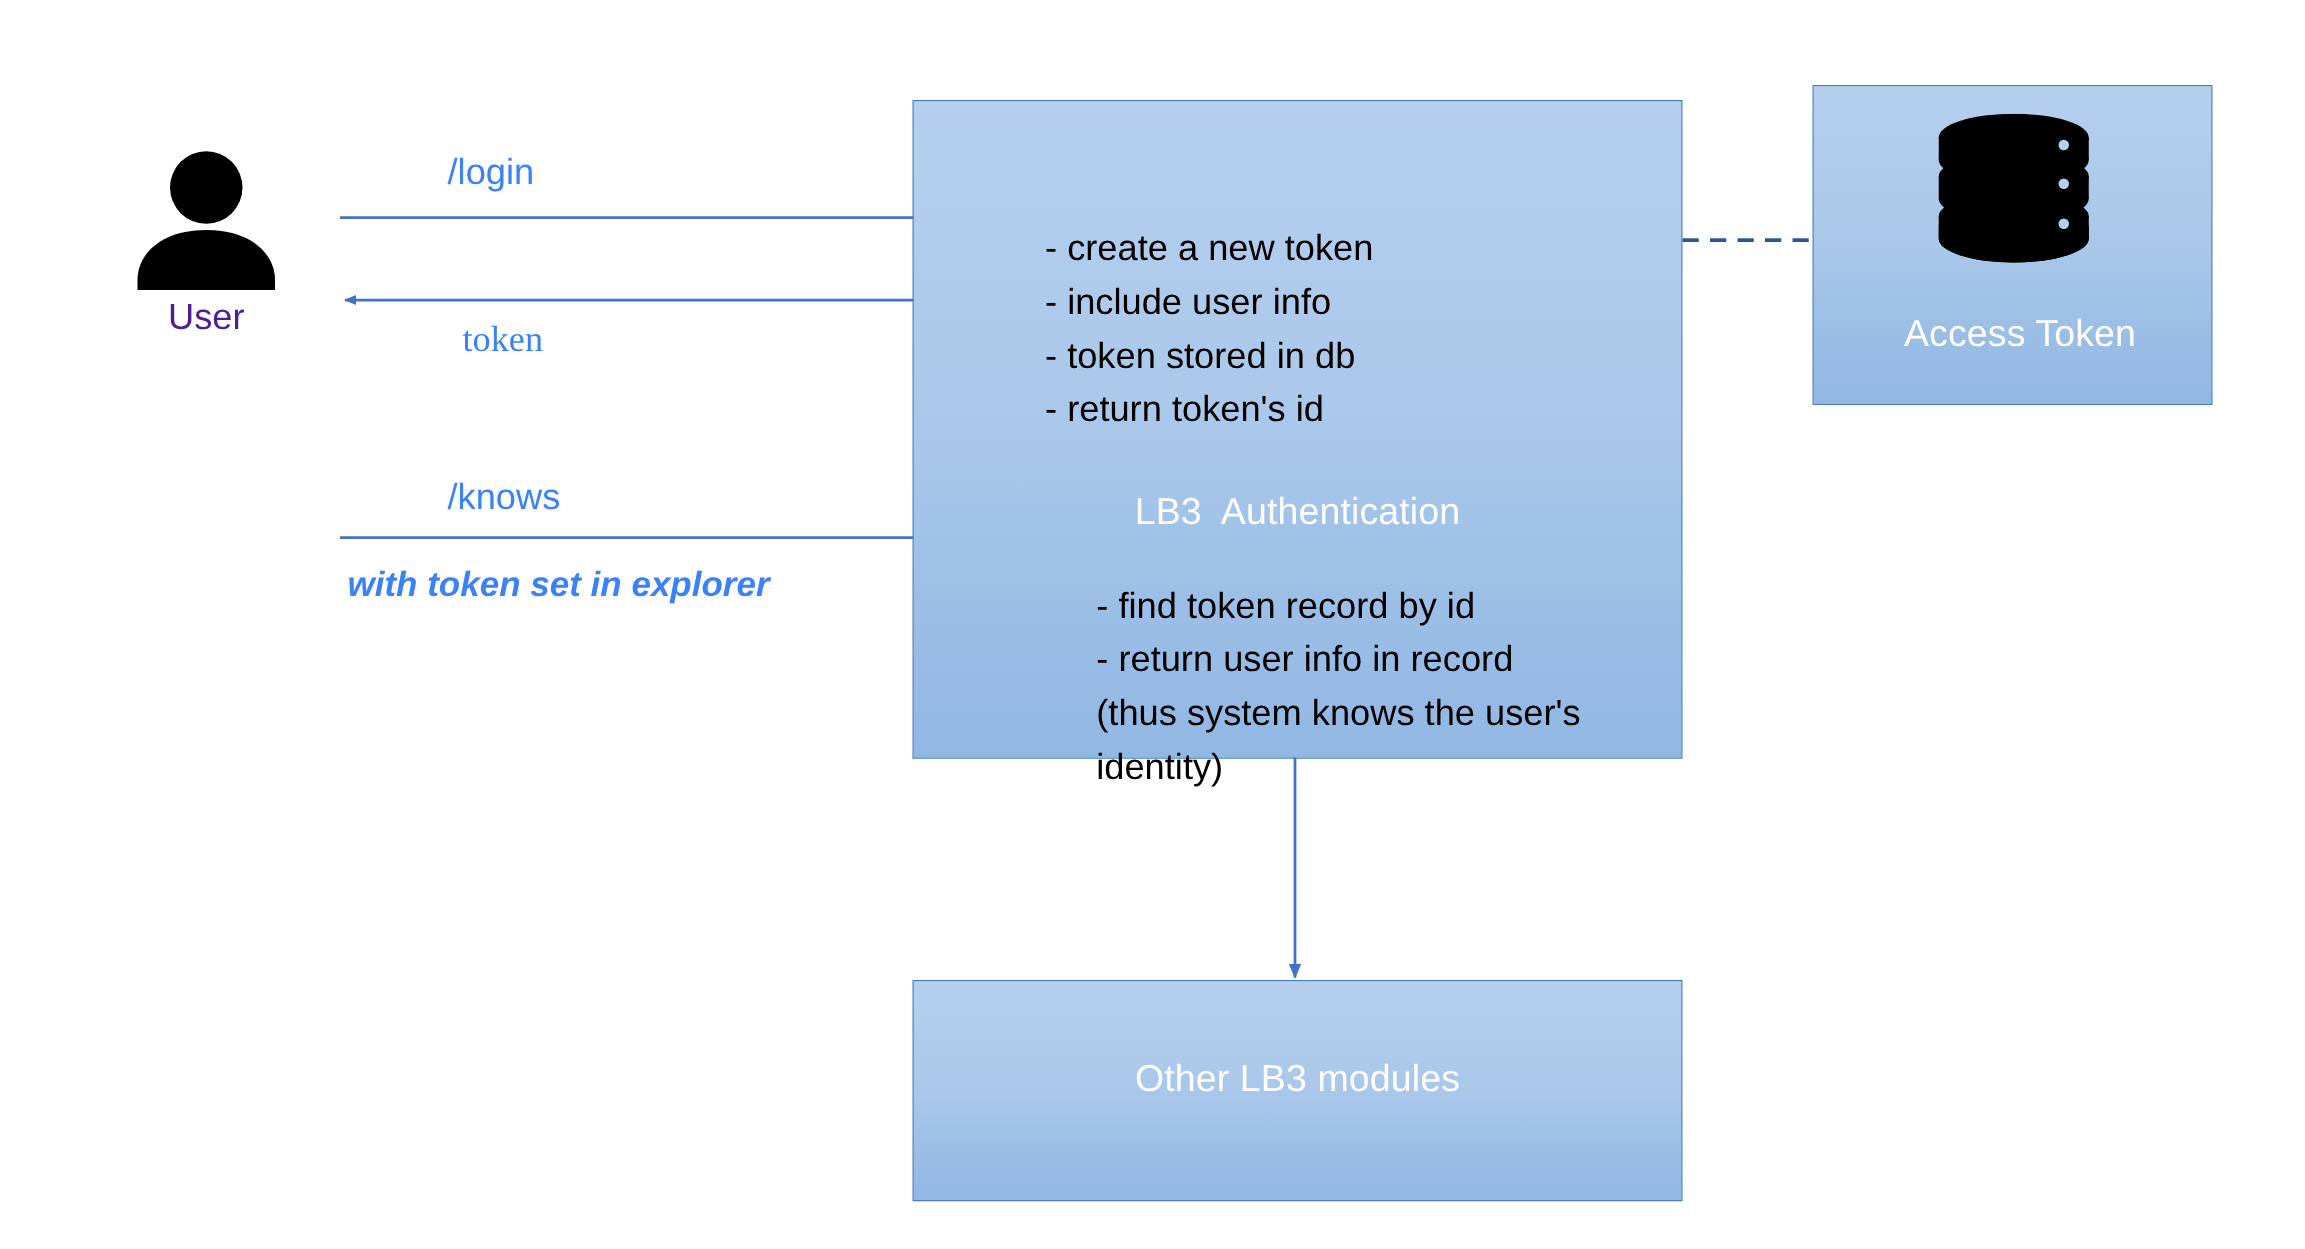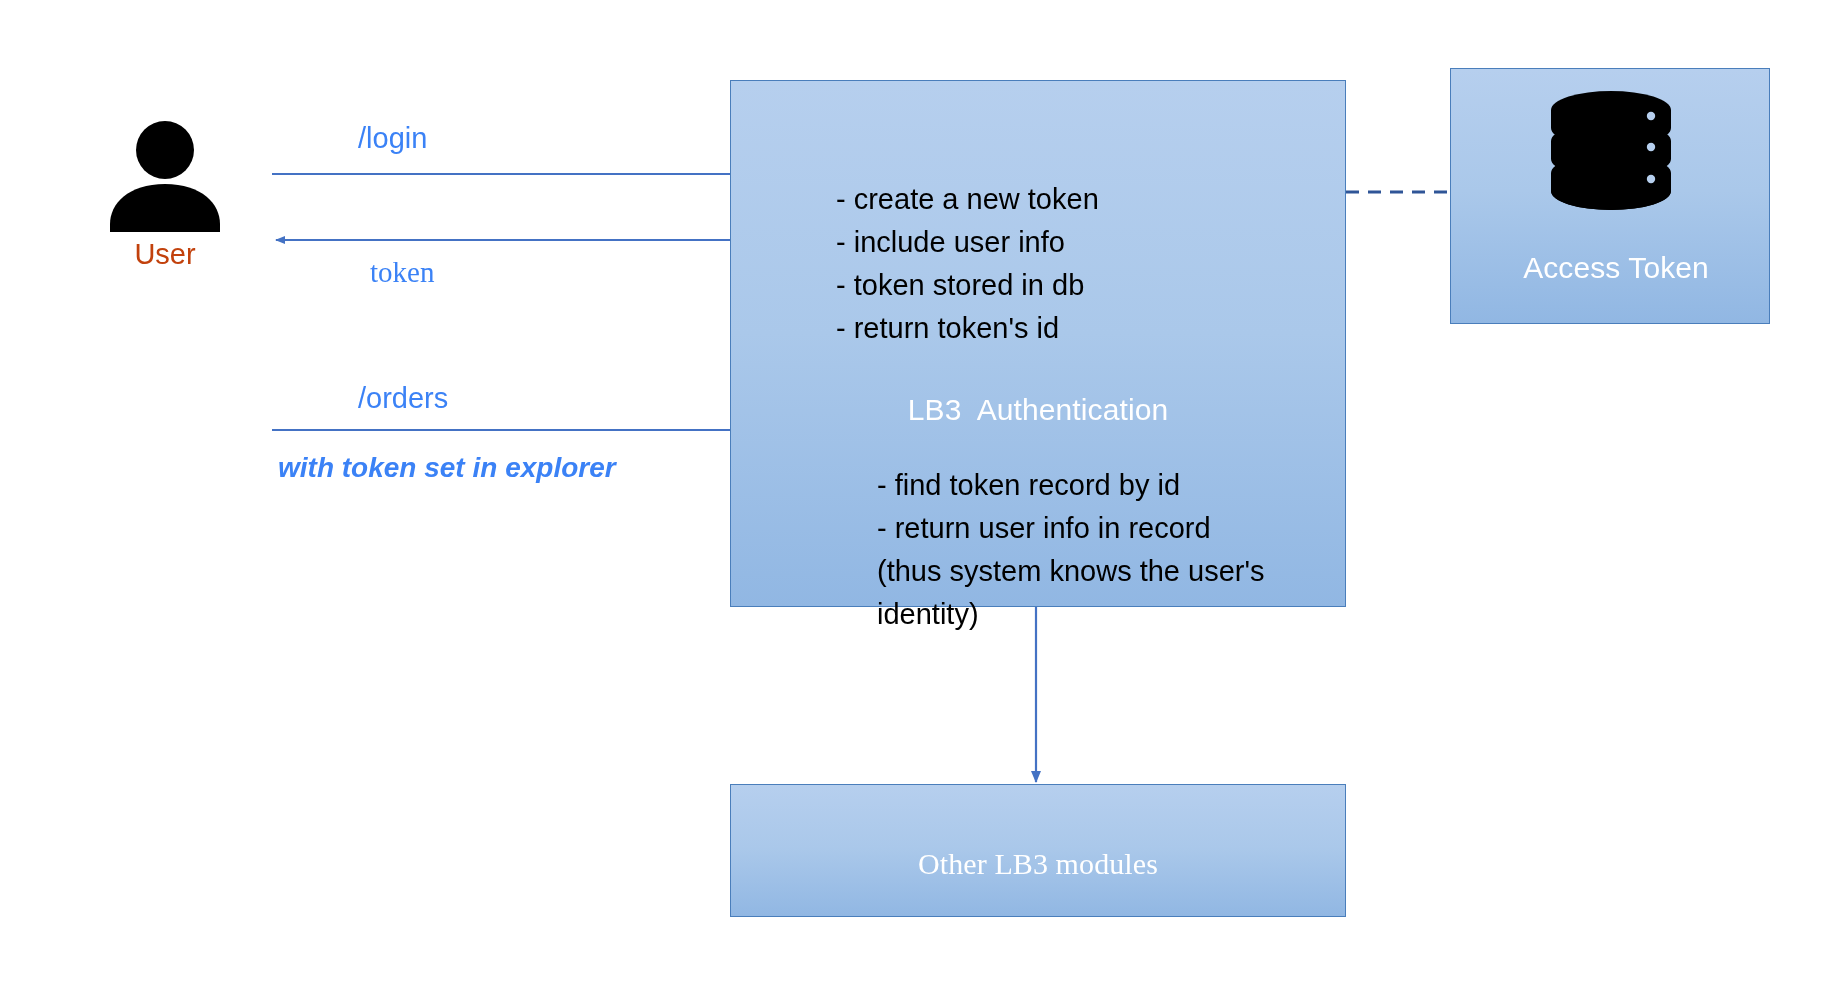--- a/index.html
+++ b/index.html
@@ -69,22 +69,21 @@
   #token-caption {
     top: 182px;
     padding-left: 12px;
   }
 
   
   #modules-box {
     left: 730px;
     top: 784px;
     width: 616px;
-    height: 133px;
-    font-family: Liberation Serif, serif;
+    height: 177px;
   }
   #modules-caption {
     top: 62px;
   }
 
   
   #user-actor {
     position: absolute;
     left: 100px;
     top: 120px;
@@ -98,21 +97,21 @@
     width: 130px;
     height: 112px;
   }
   #user-label {
     position: absolute;
     left: -10px;
     top: 118px;
     width: 150px;
     text-align: center;
     font-size: 29px;
-    color: #c2410c;
+    color: #4c1d95;
     white-space: pre;
   }
 
   
   #db-icon {
     position: absolute;
     left: 90px;
     top: 22px;
     width: 140px;
     height: 126px;
@@ -182,21 +181,21 @@
 
     <line x1="272" y1="430" x2="790" y2="430" stroke="#4472c4" stroke-width="2.2" marker-end="url(#arrow-right)"></line>
 
     <line x1="1036" y1="596" x2="1036" y2="782" stroke="#4472c4" stroke-width="2.2" marker-end="url(#arrow-down)"></line>
 
     <line x1="1346" y1="192" x2="1450" y2="192" stroke="#2f5597" stroke-width="3" stroke-dasharray="13 9"></line>
   </svg>
 
   <div class="edge-label" id="label-login">/login</div>
   <div class="edge-label" id="label-token">token</div>
-  <div class="edge-label" id="label-orders">/orders</div>
+  <div class="edge-label" id="label-orders">/knows</div>
   <div class="edge-label" id="label-explorer">with token set in explorer</div>
 
   <div class="shape-box" id="auth-box">
     <div class="auth-list" id="auth-list-top">- create a new token
 - include user info
 - token stored in db
 - return token's id</div>
     <div class="box-caption" id="auth-title">LB3  Authentication</div>
     <div class="auth-list" id="auth-list-bottom">- find token record by id
 - return user info in record

